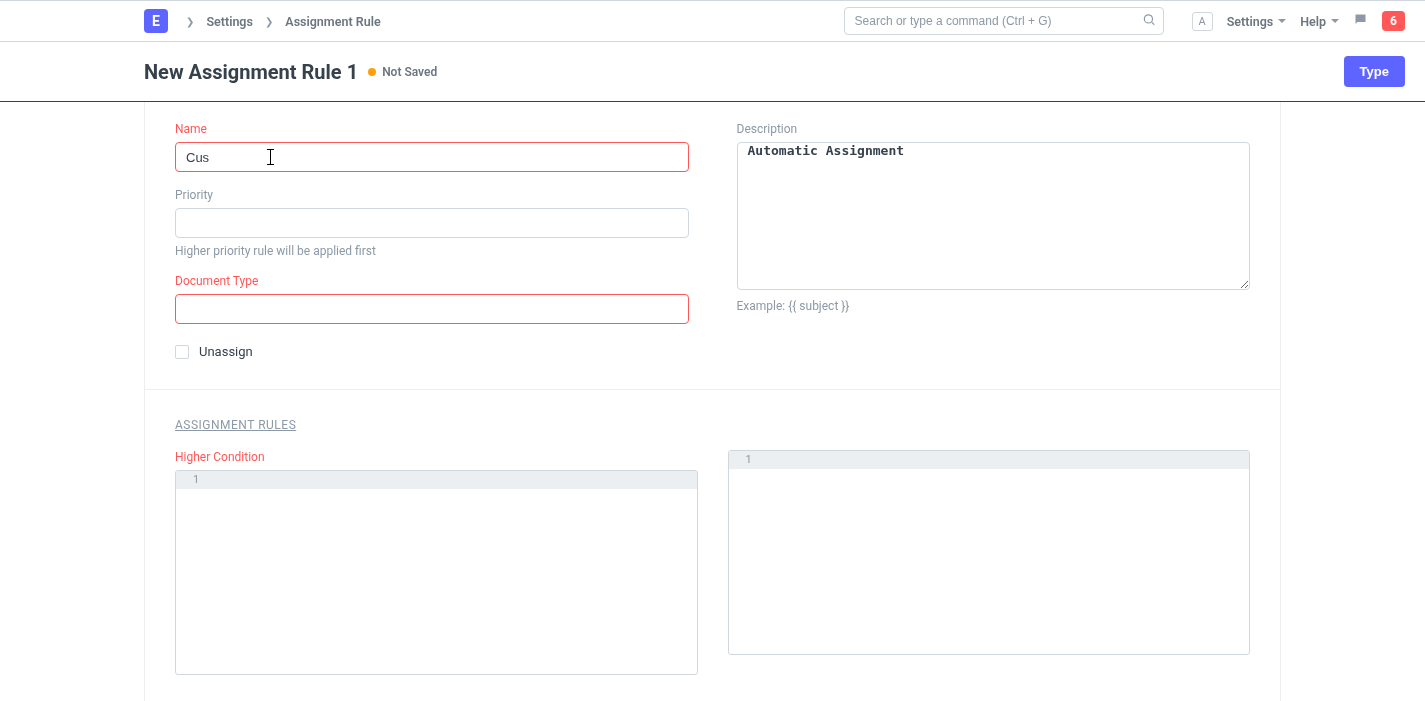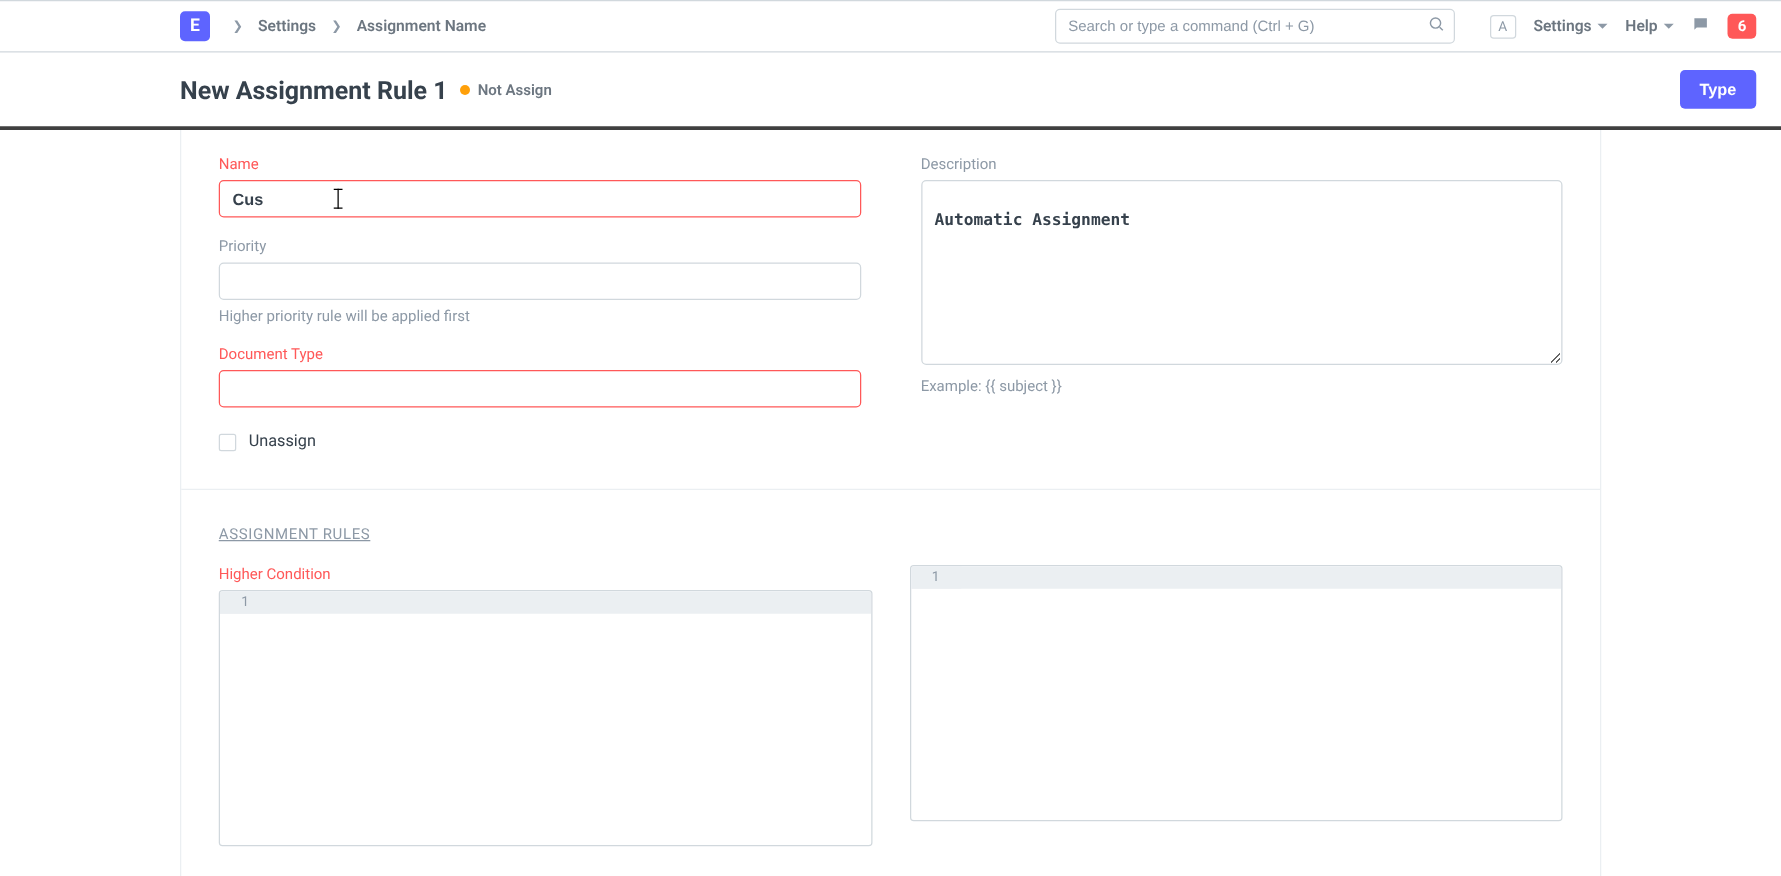--- a/index.html
+++ b/index.html
@@ -87,21 +87,21 @@
   .chat-icon { color: #8d99a6; font-size: 14px; }
   .badge-red {
     background: #ff5858;
     color: #fff;
     border-radius: 4px;
     padding: 3px 8px;
     font-weight: bold;
     font-size: 12px;
   }
   .page-header {
-    border-bottom: 3px solid #404040;
+    border-bottom: 1px solid #404040;
     padding: 14px 20px 14px 144px;
     display: flex;
     align-items: center;
   }
   .page-title {
     font-size: 20px;
     font-weight: bold;
     color: #36414c;
   }
   .status-dot {
@@ -153,21 +153,21 @@
     border-radius: 4px;
     padding: 0 10px;
     font-size: 13px;
     font-weight: bold;
     color: #36414c;
     background: #fff;
   }
   .form-control.error { border-color: #ff5858; }
   textarea.form-control {
     height: 148px;
-    padding: 24px 10px;
+    padding: 0 10px;
     resize: both;
   }
   .help-text {
     font-size: 12px;
     color: #8d99a6;
     margin-top: 6px;
   }
   .checkbox-group {
     display: flex; align-items: center; gap: 10px;
     margin-top: 4px;
@@ -233,21 +233,21 @@
   .name-wrap { position: relative; }
 </style>
 </head>
 <body>
 
 <div class="navbar">
   <div class="logo">E</div>
   <span class="crumb-sep">❯</span>
   <span class="crumb">Settings</span>
   <span class="crumb-sep">❯</span>
-  <span class="crumb">Assignment Name</span>
+  <span class="crumb">Assignment Rule</span>
   <div class="nav-spacer"></div>
   <div class="search-wrap">
     <input class="search-input" placeholder="Search or type a command (Ctrl + G)" style="">
     <span class="search-icon">
       <svg width="14" height="14" viewBox="0 0 24 24" fill="none" stroke="currentColor" stroke-width="2">
           <circle cx="11" cy="11" r="7"></circle>
           <line x1="21" y1="21" x2="16.65" y2="16.65"></line>
         </svg>
     </span>
   </div>
@@ -266,32 +266,32 @@
           <path d="M4 4h16v12H7l-3 3V4z"></path>
         </svg>
     </span>
     <span class="badge-red">6</span>
   </div>
 </div>
 
 <div class="page-header">
   <span class="page-title">New Assignment Rule 1</span>
   <span class="status-dot"></span>
-  <span class="status-text">Not Assign</span>
+  <span class="status-text">Not Saved</span>
   <div class="header-spacer"></div>
   <button class="btn-primary">Type</button>
 </div>
 
 <div class="form-area">
   <div class="form-body">
     <div class="col-left">
       <div class="form-group">
         <label class="form-label error">Name</label>
         <div class="name-wrap">
-          <input class="form-control error" style="font-weight: bold;" value="Cus">
+          <input class="form-control error" style="font-weight: normal;" value="Cus">
           <span class="text-cursor" style="left:95px; top:7px;"></span>
         </div>
       </div>
       <div class="form-group">
         <label class="form-label">Priority</label>
         <input class="form-control" value="" style="">
         <div class="help-text">Higher priority rule will be applied first</div>
       </div>
       <div class="form-group">
         <label class="form-label error">Document Type</label>

